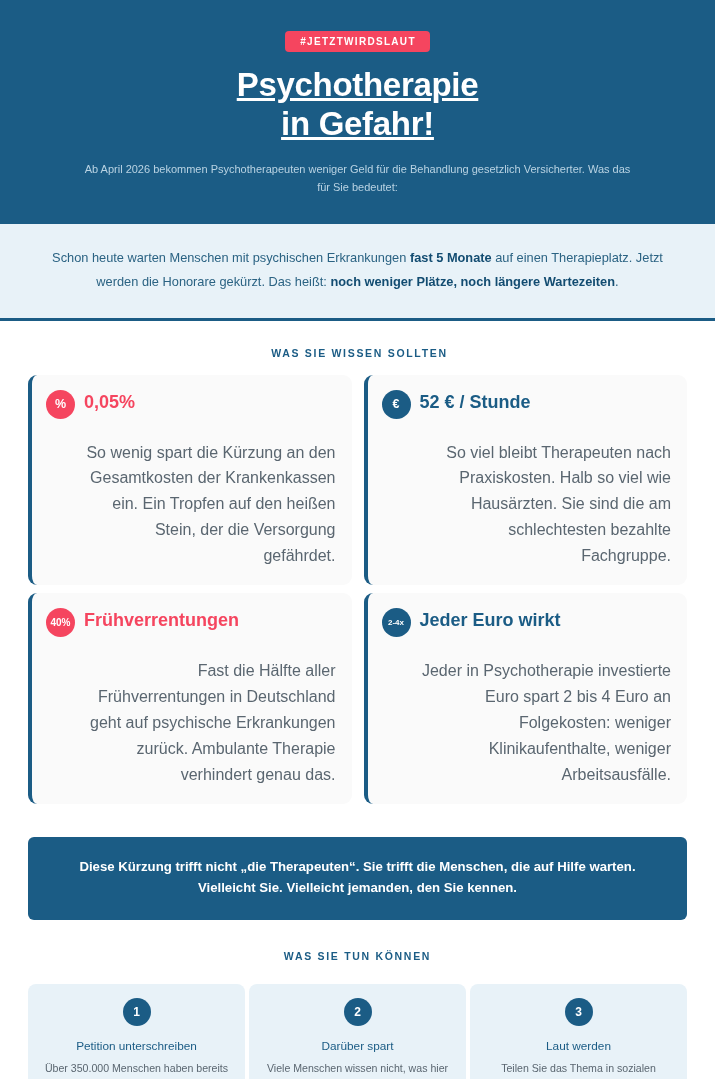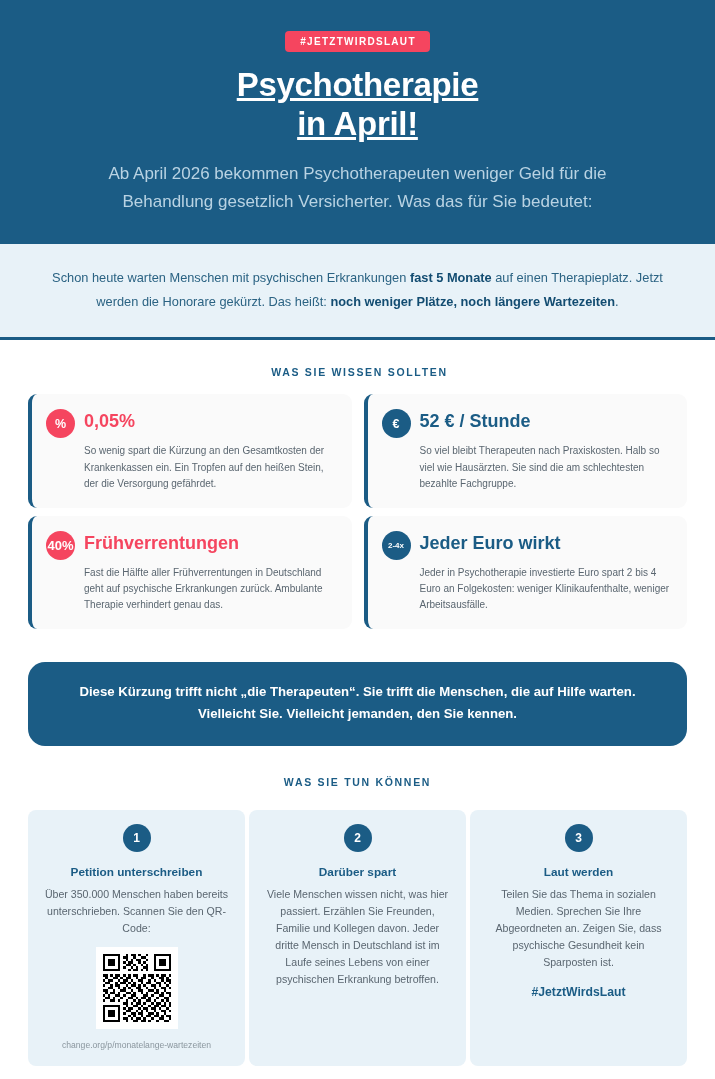--- a/index.html
+++ b/index.html
@@ -38,21 +38,21 @@
     font-size: 33px;
     font-weight: bold;
     line-height: 1.18;
     margin-top: 14px;
     letter-spacing: -0.3px;
     font-family: "Liberation Sans", sans-serif;
     text-decoration: underline;
   }
   .hero-sub {
     color: #b9d3e3;
-    font-size: 17px;
+    font-size: 11px;
     line-height: 1.65;
     margin-top: 16px;
     padding: 0 22px;
     font-family: "Liberation Sans", sans-serif;
   }
 
   
   .lead-band {
     background: #e8f2f8;
     border-bottom: 3px solid #1b5c85;
@@ -107,45 +107,46 @@
     align-items: center;
     justify-content: center;
     color: #ffffff;
     font-weight: bold;
     font-family: "Liberation Sans", sans-serif;
     margin-top: 1px;
   }
   .badge-pink { background: #f5455f; }
   .badge-blue { background: #1b5c85; }
   .fact-badge.sz-lg  { font-size: 12.5px; }
-  .fact-badge.sz-md  { font-size: 13px; }
+  .fact-badge.sz-md  { font-size: 10px; }
   .fact-badge.sz-sm  { font-size: 8px; }
   .fact-title {
     font-size: 18px;
     font-weight: bold;
     line-height: 1.1;
     padding-top: 4px;
     font-family: "Liberation Sans", sans-serif;
   }
   .title-pink { color: #f5455f; }
   .title-blue { color: #1b5c85; }
   .fact-body {
     color: #5a6670;
-    font-size: 10px;
+    font-size: 16px;
     line-height: 1.62;
-    margin-top: 5px;
+    margin-top: 21px;
     padding-left: 38px;
     font-family: "Liberation Sans", sans-serif;
+    text-align: right;
   }
 
   
   .quote-banner {
     margin: 33px 28px 0 28px;
     background: #1b5c85;
-    border-radius: 17px;
+    border-radius: 6px;
     padding: 19px 34px 21px 34px;
     text-align: center;
   }
   .quote-text {
     color: #ffffff;
     font-size: 13.2px;
     font-weight: bold;
     line-height: 1.65;
     font-family: "Liberation Sans", sans-serif;
   }
@@ -175,21 +176,21 @@
     font-size: 12px;
     font-weight: bold;
     display: flex;
     align-items: center;
     justify-content: center;
     font-family: "Liberation Sans", sans-serif;
   }
   .action-title {
     color: #1b5c85;
     font-size: 11.8px;
-    font-weight: bold;
+    font-weight: normal;
     margin-top: 13px;
     font-family: "Liberation Sans", sans-serif;
   }
   .action-body {
     color: #5a6670;
     font-size: 10.6px;
     line-height: 1.6;
     margin-top: 7px;
     font-family: "Liberation Sans", sans-serif;
   }
@@ -216,21 +217,21 @@
 </style>
 </head>
 <body>
 
 <div class="page">
 
   <div class="hero">
     <span class="hashtag-badge">#JETZTWIRDSLAUT</span>
     <div class="hero-title">
       <div>Psychotherapie</div>
-      <div>in April!</div>
+      <div>in Gefahr!</div>
     </div>
     <div class="hero-sub">Ab April 2026 bekommen Psychotherapeuten weniger Geld für die Behandlung gesetzlich Versicherter. Was das für Sie bedeutet:</div>
   </div>
 
   <div class="lead-band">
     <div class="lead-text">
       <span>Schon heute warten Menschen mit psychischen Erkrankungen </span><b>fast 5 Monate</b><span> auf einen Therapieplatz. Jetzt werden die Honorare gekürzt. Das heißt: </span><b>noch weniger Plätze, noch längere Wartezeiten</b><span>.</span>
     </div>
   </div>
 

